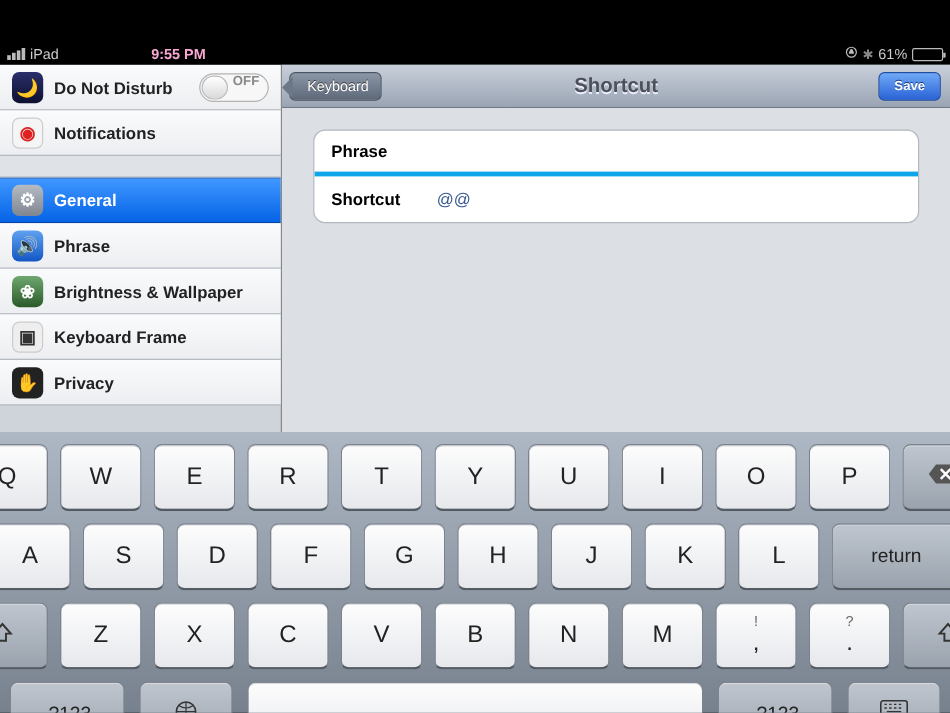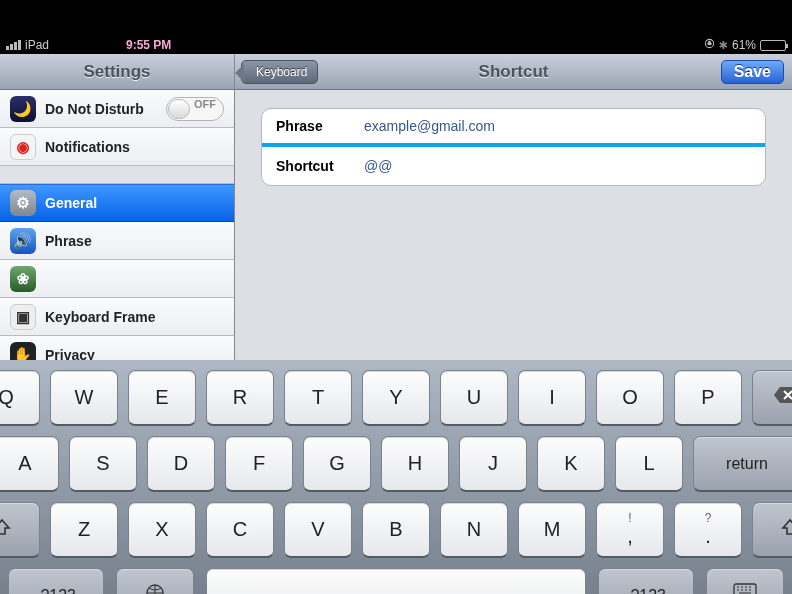--- a/index.html
+++ b/index.html
@@ -21,21 +21,21 @@
   
   .app { display: flex; height: 306px; } 
   .left-pane { width: 235px; background: #cfd4da; border-right: 1px solid #888; display:flex; flex-direction:column; }
   .right-pane { flex: 1; background: #dcdfe3; display:flex; flex-direction:column; }
 
   
   .navbar { height: 36px; background: linear-gradient(#c9d0db, #9aa4b3); border-bottom: 1px solid #6d7785; display:flex; align-items:center; position:relative; }
   .navbar .title { flex:1; text-align:center; font-weight:bold; color:#4d525a; font-size:17px; text-shadow: 0 1px 0 #eef; }
   .back-btn { position:absolute; left:6px; top:6px; height:24px; background: linear-gradient(#8b96a6,#5d6878); color:#fff; font-size:12px; border-radius:5px 5px 5px 5px; display:flex; align-items:center; padding:0 10px 0 14px; text-shadow:0 -1px 0 #333; border:1px solid #4b5563; }
   .back-btn::before { content:""; position:absolute; left:-7px; top:3px; width:0; height:0; border-top:9px solid transparent; border-bottom:9px solid transparent; border-right:9px solid #6d7887; }
-  .save-btn { position:absolute; right:8px; top:6px; height:24px; padding:0 12px; background: linear-gradient(#6fa9f6,#2a63d6); color:#fff; font-size:16px; font-weight:bold; border-radius:5px; border:1px solid #1d4ea8; display:flex; align-items:center; text-shadow:0 -1px 0 #13377c; }
+  .save-btn { position:absolute; right:8px; top:6px; height:24px; padding:0 12px; background: linear-gradient(#6fa9f6,#2a63d6); color:#fff; font-size:11px; font-weight:bold; border-radius:5px; border:1px solid #1d4ea8; display:flex; align-items:center; text-shadow:0 -1px 0 #13377c; }
 
   
   .sidebar-list { list-style:none; flex:1; overflow:hidden; }
   .sidebar-list li { height: 38px; display:flex; align-items:center; gap:9px; padding:0 10px; border-bottom:1px solid #b6bbc2; background: linear-gradient(#fafbfc,#eceef1); font-size:14px; font-weight:bold; color:#222; }
   .sidebar-list li.selected { background: linear-gradient(#3f97ff,#0563e6); color:#fff; border-top:1px solid #2a6fcf; border-bottom:1px solid #0547a8; }
   .sidebar-list li.spacer { height:18px; background:#dfe3e8; border-bottom:1px solid #b6bbc2; }
   .sidebar-icon { width:26px; height:26px; border-radius:6px; display:inline-flex; align-items:center; justify-content:center; font-size:15px; color:#fff; }
   .toggle-off { margin-left:auto; width:58px; height:24px; border:1px solid #b3b3b3; border-radius:12px; background:#f7f7f7; position:relative; font-size:11px; color:#888; display:flex; align-items:flex-start; justify-content:flex-end; padding-right:7px; }
   .toggle-off::before { content:""; position:absolute; left:1px; top:1px; width:22px; height:20px; border-radius:11px; background:linear-gradient(#fff,#d9d9d9); border:1px solid #bbb; box-sizing:border-box; }
 
@@ -92,23 +92,20 @@
     </span>
     <span style="color:#888;font-size:11px;">✱</span>
     <span>61%</span>
     <span class="batt"><span class="batt-fill"></span></span>
   </div>
 </div>
 
 <div class="app">
 
   <div class="left-pane">
-    <div class="navbar">
-      <div class="title">Settings</div>
-    </div>
     <ul class="sidebar-list">
       <li>
         <span class="sidebar-icon" style="background:linear-gradient(#2a2f6b,#0d1030);">🌙</span>
         <span>Do Not Disturb</span>
         <span class="toggle-off">
             <span>OFF</span>
           </span>
       </li>
       <li>
         <span class="sidebar-icon" style="background:#f5f5f5;color:#d22;border:1px solid #ccc;">◉</span>
@@ -118,20 +115,21 @@
       <li class="selected">
         <span class="sidebar-icon" style="background:linear-gradient(#b4bbc4,#7f8690);">⚙</span>
         <span>General</span>
       </li>
       <li>
         <span class="sidebar-icon" style="background:linear-gradient(#5fa2f0,#1356c4);">🔊</span>
         <span>Phrase</span>
       </li>
       <li>
         <span class="sidebar-icon" style="background:linear-gradient(#6fa86f,#2a5a2a);">❀</span>
+        <span>Brightness &amp; Wallpaper</span>
       </li>
       <li>
         <span class="sidebar-icon" style="background:#eee;color:#333;border:1px solid #ccc;">▣</span>
         <span>Keyboard Frame</span>
       </li>
       <li>
         <span class="sidebar-icon" style="background:#222;">✋</span>
         <span>Privacy</span>
       </li>
 
@@ -145,21 +143,20 @@
       </div>
       <div class="title">Shortcut</div>
       <div class="save-btn">
         <span>Save</span>
       </div>
     </div>
     <div class="form-wrap">
       <div class="group">
         <div class="row">
           <span class="label">Phrase</span>
-          <input class="value" value="example@gmail.com" style="">
         </div>
         <div class="row">
           <span class="label">Shortcut</span>
           <input class="value" value="@@" style="">
         </div>
       </div>
     </div>
   </div>
 </div>
 

